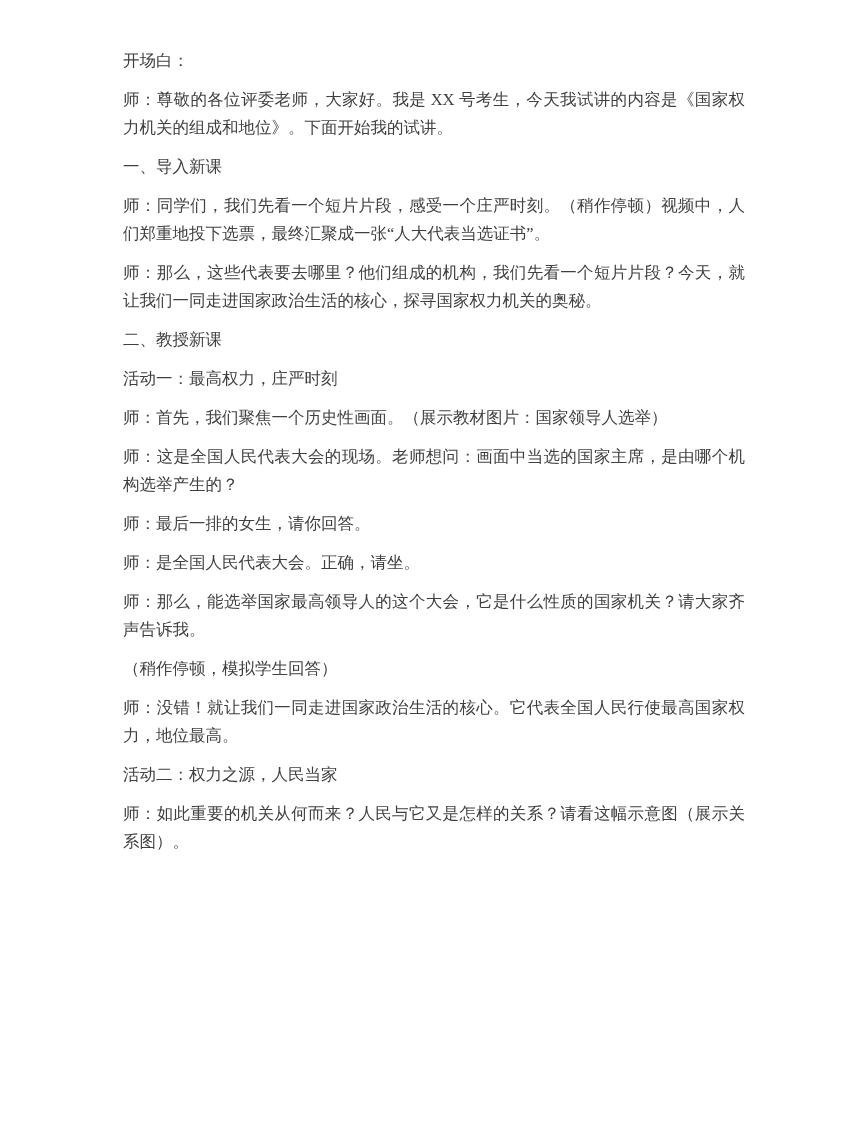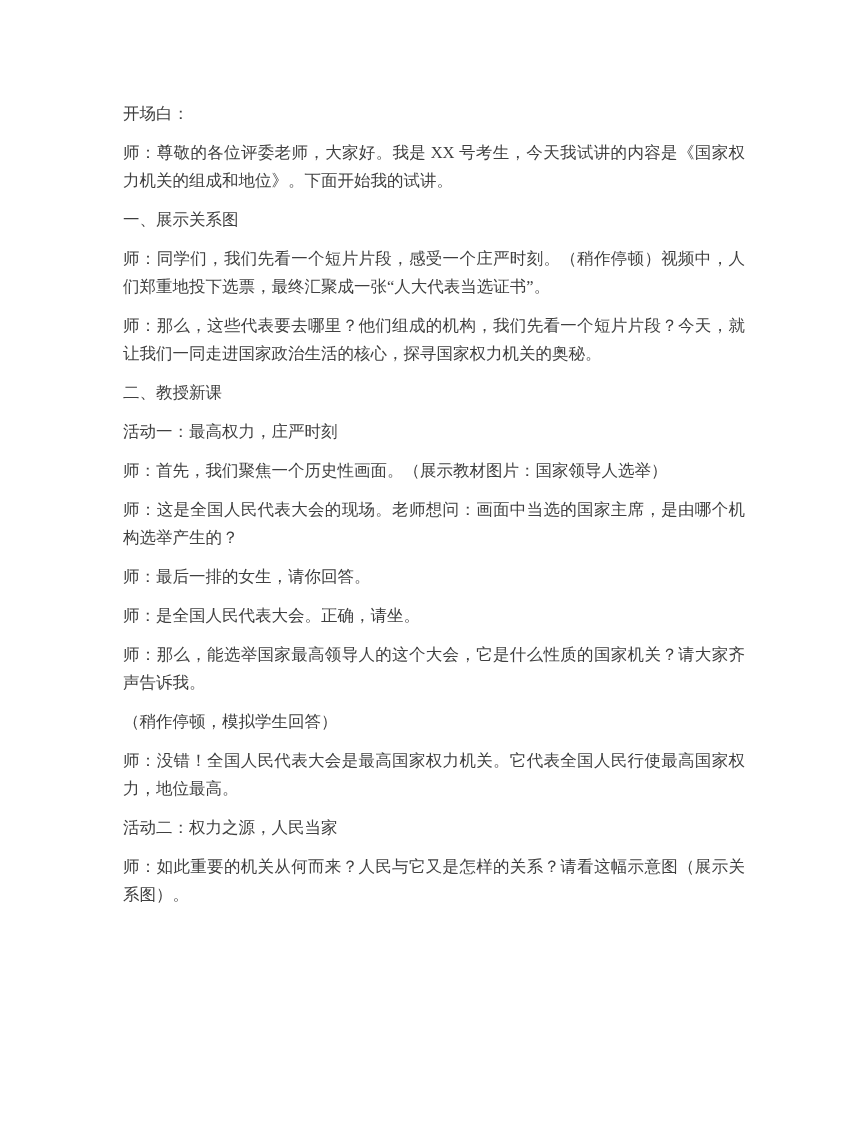--- a/index.html
+++ b/index.html
@@ -15,46 +15,46 @@
     overflow: hidden;
   }
   .doc-page {
     position: absolute;
     top: 0;
     left: 0;
     width: 866px;
     height: 1122px;
     background: #ffffff;
     box-sizing: border-box;
-    padding: 100px 121px 0 123px;
+    padding: 47px 121px 0 123px;
   }
   .doc-content p {
     margin: 0 0 11px 0;
     font-size: 16.5px;
     line-height: 28px;
     color: #3f3f3f;
     text-align: justify;
     word-break: break-all;
   }
 </style>
 </head>
 <body>
 
 <div class="doc-page">
   <div class="doc-content">
     <p>开场白：</p>
     <p>师：尊敬的各位评委老师，大家好。我是 XX 号考生，今天我试讲的内容是《国家权力机关的组成和地位》。下面开始我的试讲。</p>
-    <p>一、展示关系图</p>
+    <p>一、导入新课</p>
     <p>师：同学们，我们先看一个短片片段，感受一个庄严时刻。（稍作停顿）视频中，人们郑重地投下选票，最终汇聚成一张“人大代表当选证书”。</p>
     <p>师：那么，这些代表要去哪里？他们组成的机构，我们先看一个短片片段？今天，就让我们一同走进国家政治生活的核心，探寻国家权力机关的奥秘。</p>
     <p>二、教授新课</p>
     <p>活动一：最高权力，庄严时刻</p>
     <p>师：首先，我们聚焦一个历史性画面。（展示教材图片：国家领导人选举）</p>
     <p>师：这是全国人民代表大会的现场。老师想问：画面中当选的国家主席，是由哪个机构选举产生的？</p>
     <p>师：最后一排的女生，请你回答。</p>
     <p>师：是全国人民代表大会。正确，请坐。</p>
     <p>师：那么，能选举国家最高领导人的这个大会，它是什么性质的国家机关？请大家齐声告诉我。</p>
     <p>（稍作停顿，模拟学生回答）</p>
-    <p>师：没错！全国人民代表大会是最高国家权力机关。它代表全国人民行使最高国家权力，地位最高。</p>
+    <p>师：没错！就让我们一同走进国家政治生活的核心。它代表全国人民行使最高国家权力，地位最高。</p>
     <p>活动二：权力之源，人民当家</p>
     <p>师：如此重要的机关从何而来？人民与它又是怎样的关系？请看这幅示意图（展示关系图）。</p>
   </div>
 </div>
 
 </body></html>

